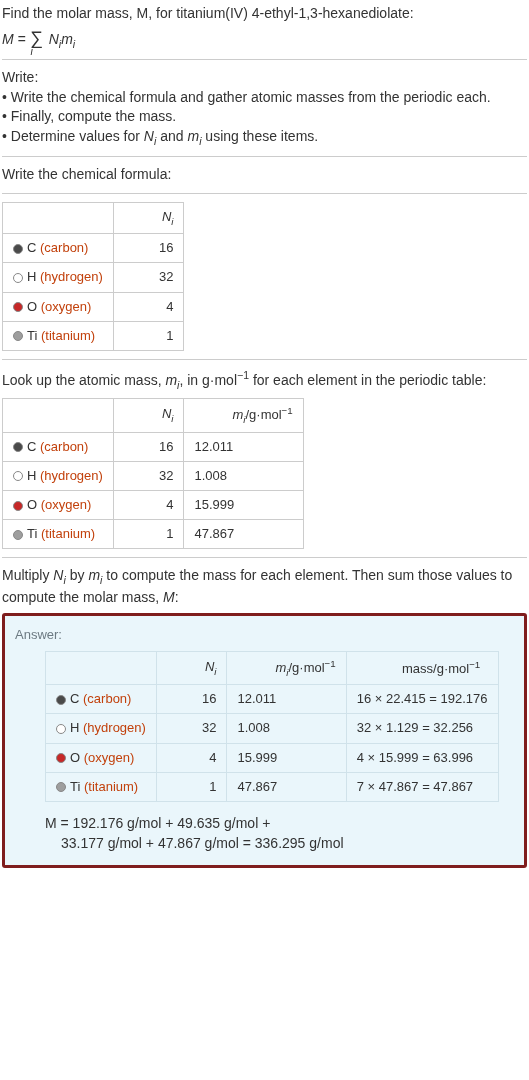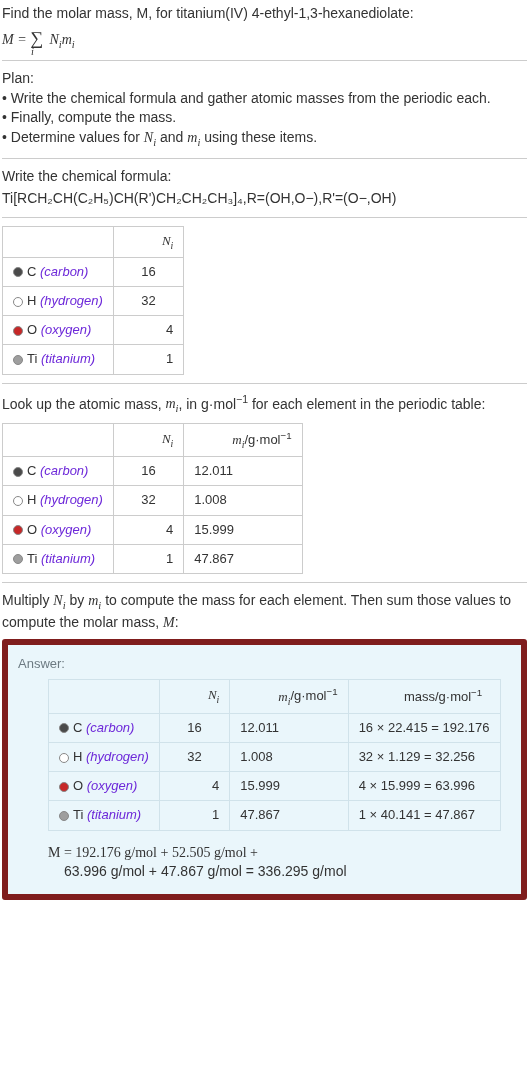--- a/index.html
+++ b/index.html
@@ -11,48 +11,48 @@
       width: 529px;
       padding: 4px 2px;
       line-height: 1.4;
     }
     .section { margin-bottom: 6px; }
     hr {
       border: none;
       border-top: 1px solid #ccc;
       margin: 8px 0;
     }
-    .math { font-family: Liberation Serif, serif; font-style: italic; }
+    .math { font-family: Liberation Sans, sans-serif; font-style: italic; }
     .sub { font-size: 0.75em; vertical-align: sub; }
     .sup { font-size: 0.75em; vertical-align: super; }
     table {
       border-collapse: collapse;
       margin-top: 6px;
     }
     th, td {
       border: 1px solid #ccc;
       padding: 5px 10px;
       text-align: left;
       font-size: 13px;
     }
     th { font-weight: normal; text-align: center; padding-left: 48px; }
     td.num { text-align: right; }
-    td.num-c { text-align: center; }
-    .element-label { color: #6d28d9; font-style: italic; }
+    td.num-c { text-align: right; }
+    .element-label { color: #c2410c; }
     .swatch {
       display: inline-block;
       width: 10px; height: 10px;
       border-radius: 50%;
       border: 1px solid #888;
       margin-right: 4px;
       vertical-align: middle;
     }
     .answer-box {
       background: #eaf6fb;
-      border: 6px solid #7f1d1d;
+      border: 3px solid #7f1d1d;
       border-radius: 3px;
       padding: 10px 10px 12px 10px;
       margin-top: 6px;
     }
     .answer-box .label {
       color: #6c7a82;
       font-size: 13px;
       margin-bottom: 6px;
     }
     .answer-inner {
@@ -68,30 +68,29 @@
 
 <div class="section">
   <div>Find the molar mass, M, for titanium(IV) 4-ethyl-1,3-hexanediolate:</div>
   <div class="math" style="margin-top:2px;">
     <span style="font-style:italic;">M</span> = <span style="font-size:18px;">∑</span><span class="sub" style="display:inline-block;position:relative;left:-12px;top:8px;">i</span> <span>N</span><span class="sub">i</span><span>m</span><span class="sub">i</span>
   </div>
 </div>
 <hr>
 
 <div class="section">
-  <div>Plan:</div>
+  <div>Write:</div>
   <span class="bullet">• Write the chemical formula and gather atomic masses from the periodic each.</span>
   <span class="bullet">• Finally, compute the mass.</span>
   <span class="bullet">• Determine values for <span class="math">N<span class="sub">i</span></span> and <span class="math">m<span class="sub">i</span></span> using these items.</span>
 </div>
 <hr>
 
 <div class="section">
   <div>Write the chemical formula:</div>
-  <div style="margin-top:2px;">Ti[RCH₂CH(C₂H₅)CH(R')CH₂CH₂CH₃]₄,R=(OH,O−),R'=(O−,OH)</div>
 </div>
 <hr>
 
 <div class="section">
   <table>
     <tbody>
         <tr>
           <th></th>
           <th><span class="math">N<span class="sub">i</span></span></th>
         </tr>
@@ -180,22 +179,22 @@
       <tr>
             <td><span class="swatch" style="background:#c62828;"></span><span>O</span> <span class="element-label">(oxygen)</span></td>
             <td class="num">4</td>
             <td>15.999</td>
             <td>4 × 15.999 = 63.996</td>
           </tr>
       <tr>
             <td><span class="swatch" style="background:#9e9e9e;"></span><span>Ti</span> <span class="element-label">(titanium)</span></td>
             <td class="num">1</td>
             <td>47.867</td>
-            <td>1 × 40.141 = 47.867</td>
+            <td>7 × 47.867 = 47.867</td>
           </tr>
     </tbody>
       </table>
     <div style="margin-top:12px;">
-      <div class="math" style="font-style:normal;">M = 192.176 g/mol + 52.505 g/mol +</div>
-      <div style="padding-left:16px;">63.996 g/mol + 47.867 g/mol = 336.295 g/mol</div>
+      <div class="math" style="font-style:normal;">M = 192.176 g/mol + 49.635 g/mol +</div>
+      <div style="padding-left:16px;">33.177 g/mol + 47.867 g/mol = 336.295 g/mol</div>
     </div>
   </div>
 </div>
 
 </body></html>

